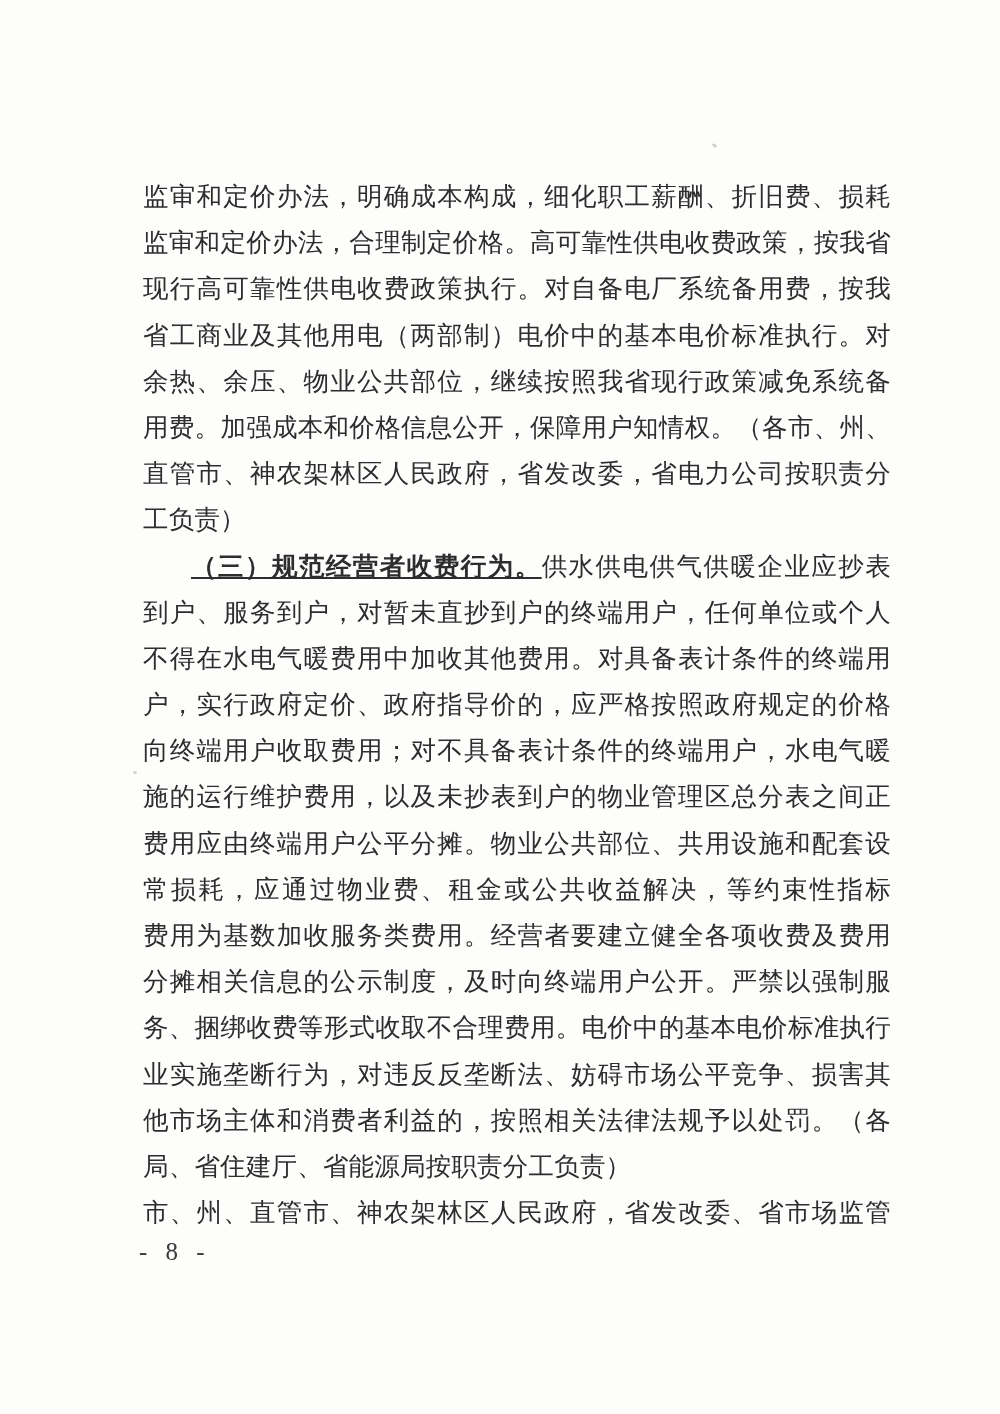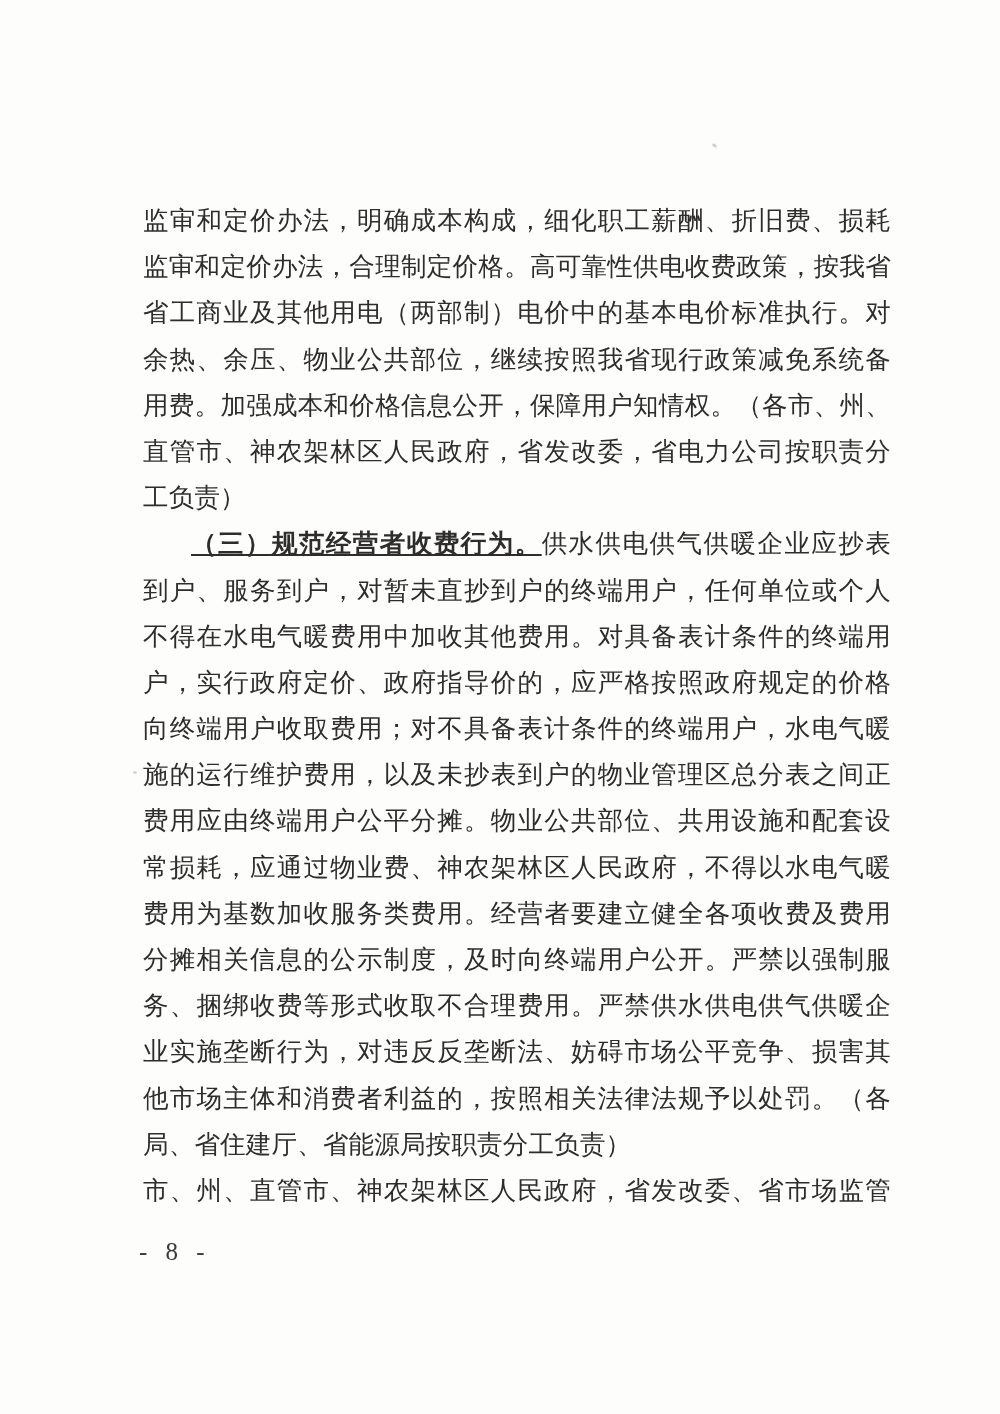--- a/index.html
+++ b/index.html
@@ -15,21 +15,20 @@
     background: #fdfdfc;
     overflow: hidden;
     font-family: "Liberation Serif", "DejaVu Serif", serif;
     color: #2b2b2b;
   }
   .text-block {
     position: absolute;
     left: 143px;
     top: 174px;
     width: 748px;
-    margin-top: 24px;
   }
   .line {
     height: 46.2px;
     line-height: 46.2px;
     font-size: 25.5px;
     letter-spacing: 0.2px;
     text-align: justify;
     text-align-last: justify;
     text-justify: inter-character;
     white-space: nowrap;
@@ -66,39 +65,40 @@
 </style>
 </head>
 <body>
 
 <div class="page">
 
   <div class="text-block">
 
     <div class="line">监审和定价办法，明确成本构成，细化职工薪酬、折旧费、损耗</div>
     <div class="line">监审和定价办法，合理制定价格。高可靠性供电收费政策，按我省</div>
+    <div class="line">现行高可靠性供电收费政策执行。对自备电厂系统备用费，按我</div>
     <div class="line">省工商业及其他用电（两部制）电价中的基本电价标准执行。对</div>
     <div class="line">余热、余压、物业公共部位，继续按照我省现行政策减免系统备</div>
     <div class="line">用费。加强成本和价格信息公开，保障用户知情权。（各市、州、</div>
     <div class="line">直管市、神农架林区人民政府，省发改委，省电力公司按职责分</div>
     <div class="line para-end">工负责）</div>
 
     <div class="line indent-first">
       <span class="heading">（三）规范经营者收费行为。</span><span>供水供电供气供暖企业应抄表</span>
     </div>
     <div class="line">到户、服务到户，对暂未直抄到户的终端用户，任何单位或个人</div>
     <div class="line">不得在水电气暖费用中加收其他费用。对具备表计条件的终端用</div>
     <div class="line">户，实行政府定价、政府指导价的，应严格按照政府规定的价格</div>
     <div class="line">向终端用户收取费用；对不具备表计条件的终端用户，水电气暖</div>
     <div class="line">施的运行维护费用，以及未抄表到户的物业管理区总分表之间正</div>
     <div class="line">费用应由终端用户公平分摊。物业公共部位、共用设施和配套设</div>
-    <div class="line">常损耗，应通过物业费、神农架林区人民政府，不得以水电气暖</div>
+    <div class="line">常损耗，应通过物业费、租金或公共收益解决，等约束性指标</div>
     <div class="line">费用为基数加收服务类费用。经营者要建立健全各项收费及费用</div>
     <div class="line">分摊相关信息的公示制度，及时向终端用户公开。严禁以强制服</div>
-    <div class="line">务、捆绑收费等形式收取不合理费用。严禁供水供电供气供暖企</div>
+    <div class="line">务、捆绑收费等形式收取不合理费用。电价中的基本电价标准执行</div>
     <div class="line">业实施垄断行为，对违反反垄断法、妨碍市场公平竞争、损害其</div>
     <div class="line">他市场主体和消费者利益的，按照相关法律法规予以处罚。（各</div>
     <div class="line para-end">局、省住建厅、省能源局按职责分工负责）</div>
     <div class="line">市、州、直管市、神农架林区人民政府，省发改委、省市场监管</div>
 
   </div>
 
   <div class="page-number">- 8 -</div>
 
   <div class="speck speck-1"></div>

